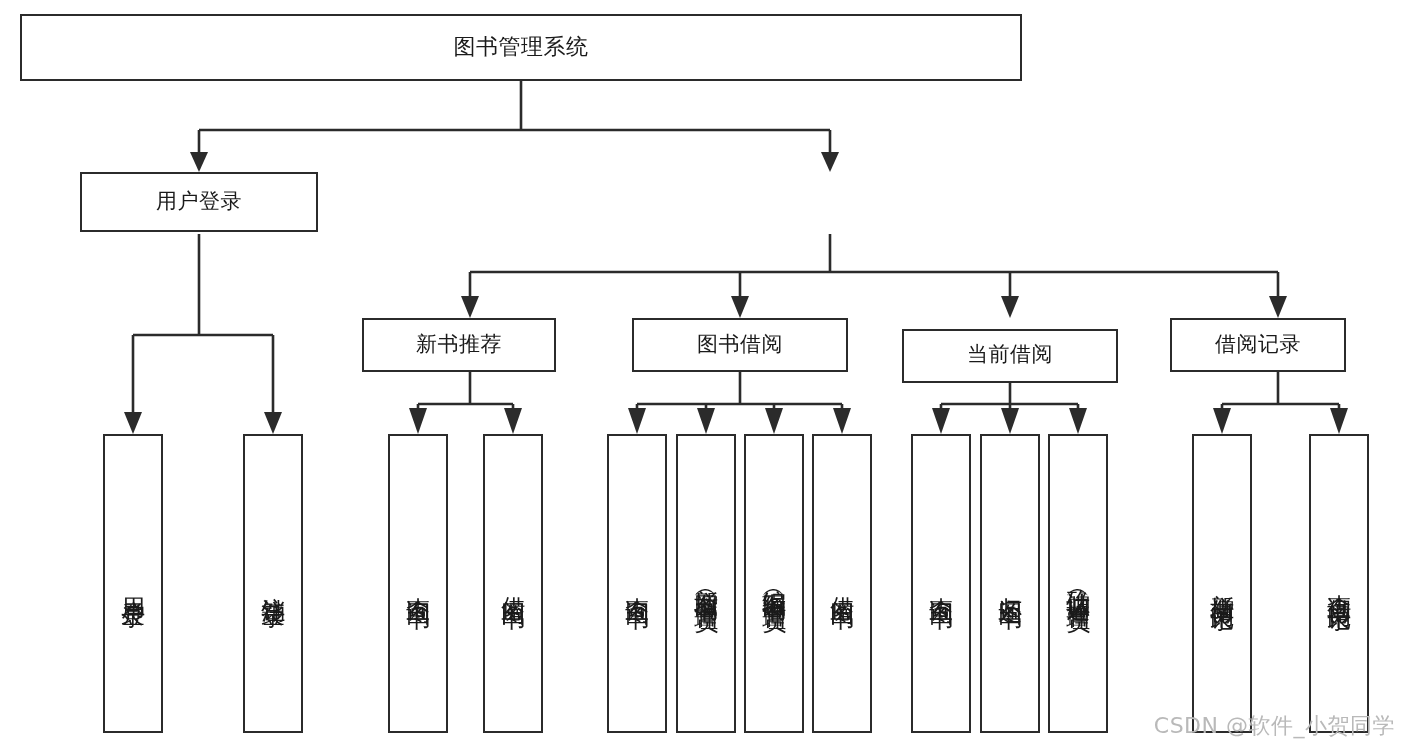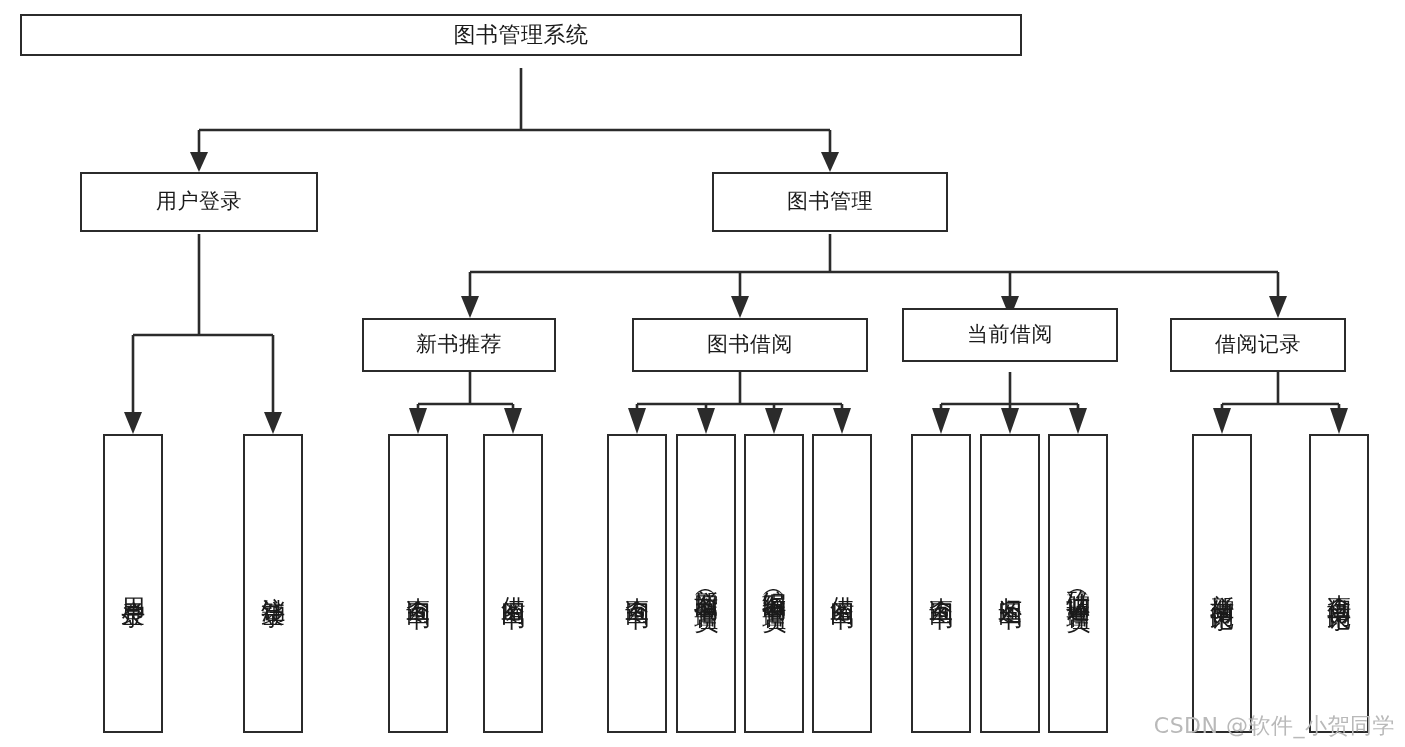--- a/index.html
+++ b/index.html
@@ -156,38 +156,35 @@
     <polygon class="connector-arrow" points="1069,408 1087,408 1078,434"></polygon>
 
     <path class="connector-line" d="M 1278 372 L 1278 404"></path>
     <path class="connector-line" d="M 1222 404 L 1339 404"></path>
     <path class="connector-line" d="M 1222 404 L 1222 416"></path>
     <path class="connector-line" d="M 1339 404 L 1339 416"></path>
     <polygon class="connector-arrow" points="1213,408 1231,408 1222,434"></polygon>
     <polygon class="connector-arrow" points="1330,408 1348,408 1339,434"></polygon>
   </svg>
 
-  <div class="node horiz root" style="left:20px; top:14px; width:1002px; height:42px;">
+  <div class="node horiz root" style="left:20px; top:14px; width:1002px; height:67px;">
     <span class="node-label">图书管理系统</span>
   </div>
 
   <div class="node horiz" style="left:80px; top:172px; width:238px; height:60px;">
     <span class="node-label">用户登录</span>
   </div>
-  <div class="node horiz" style="left:712px; top:172px; width:236px; height:60px;">
-    <span class="node-label">图书管理</span>
-  </div>
 
   <div class="node horiz" style="left:362px; top:318px; width:194px; height:54px;">
     <span class="node-label">新书推荐</span>
   </div>
-  <div class="node horiz" style="left:632px; top:318px; width:236px; height:54px;">
+  <div class="node horiz" style="left:632px; top:318px; width:216px; height:54px;">
     <span class="node-label">图书借阅</span>
   </div>
-  <div class="node horiz" style="left:902px; top:308px; width:216px; height:54px;">
+  <div class="node horiz" style="left:902px; top:329px; width:216px; height:54px;font-family:Liberation Mono, monospace;">
     <span class="node-label">当前借阅</span>
   </div>
   <div class="node horiz" style="left:1170px; top:318px; width:176px; height:54px;">
     <span class="node-label">借阅记录</span>
   </div>
 
   <div class="node leaf" style="left:103px; top:434px; width:60px; height:299px;">
     <span class="node-label">用户登录</span>
   </div>
   <div class="node leaf" style="left:243px; top:434px; width:60px; height:299px;">

